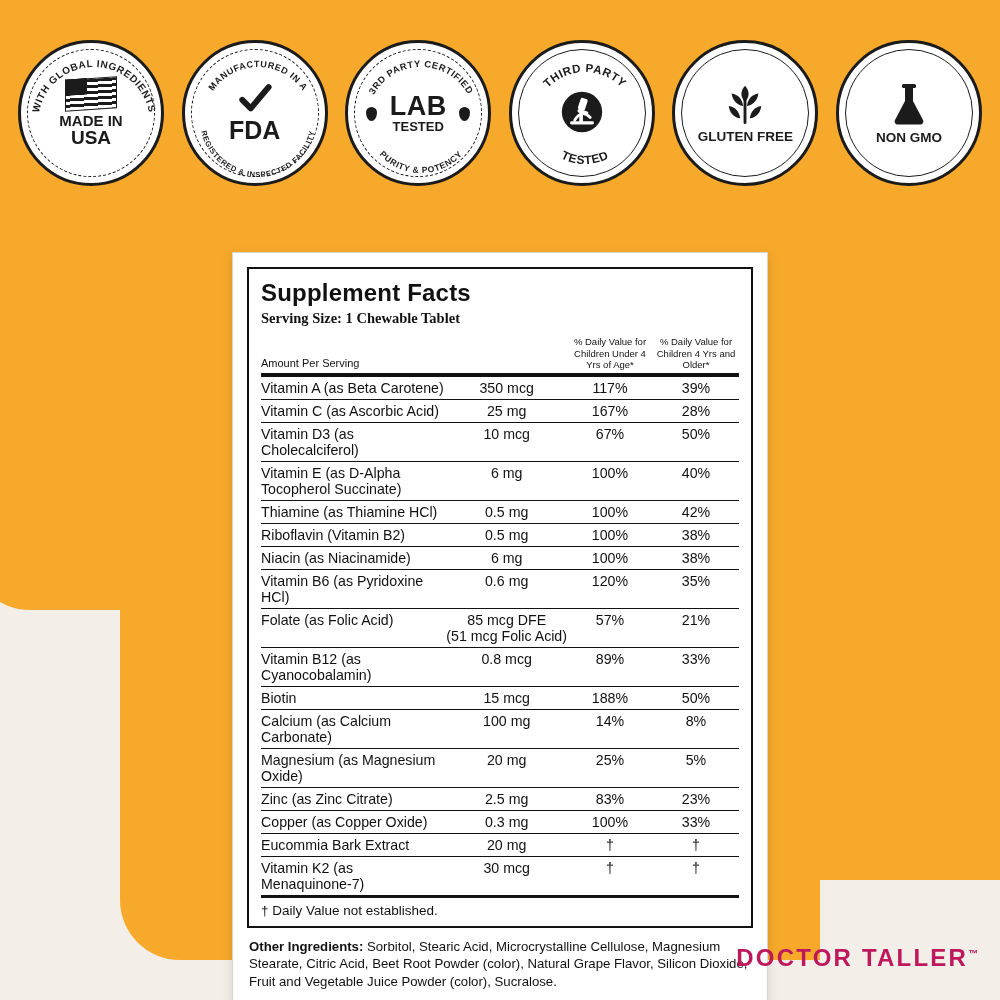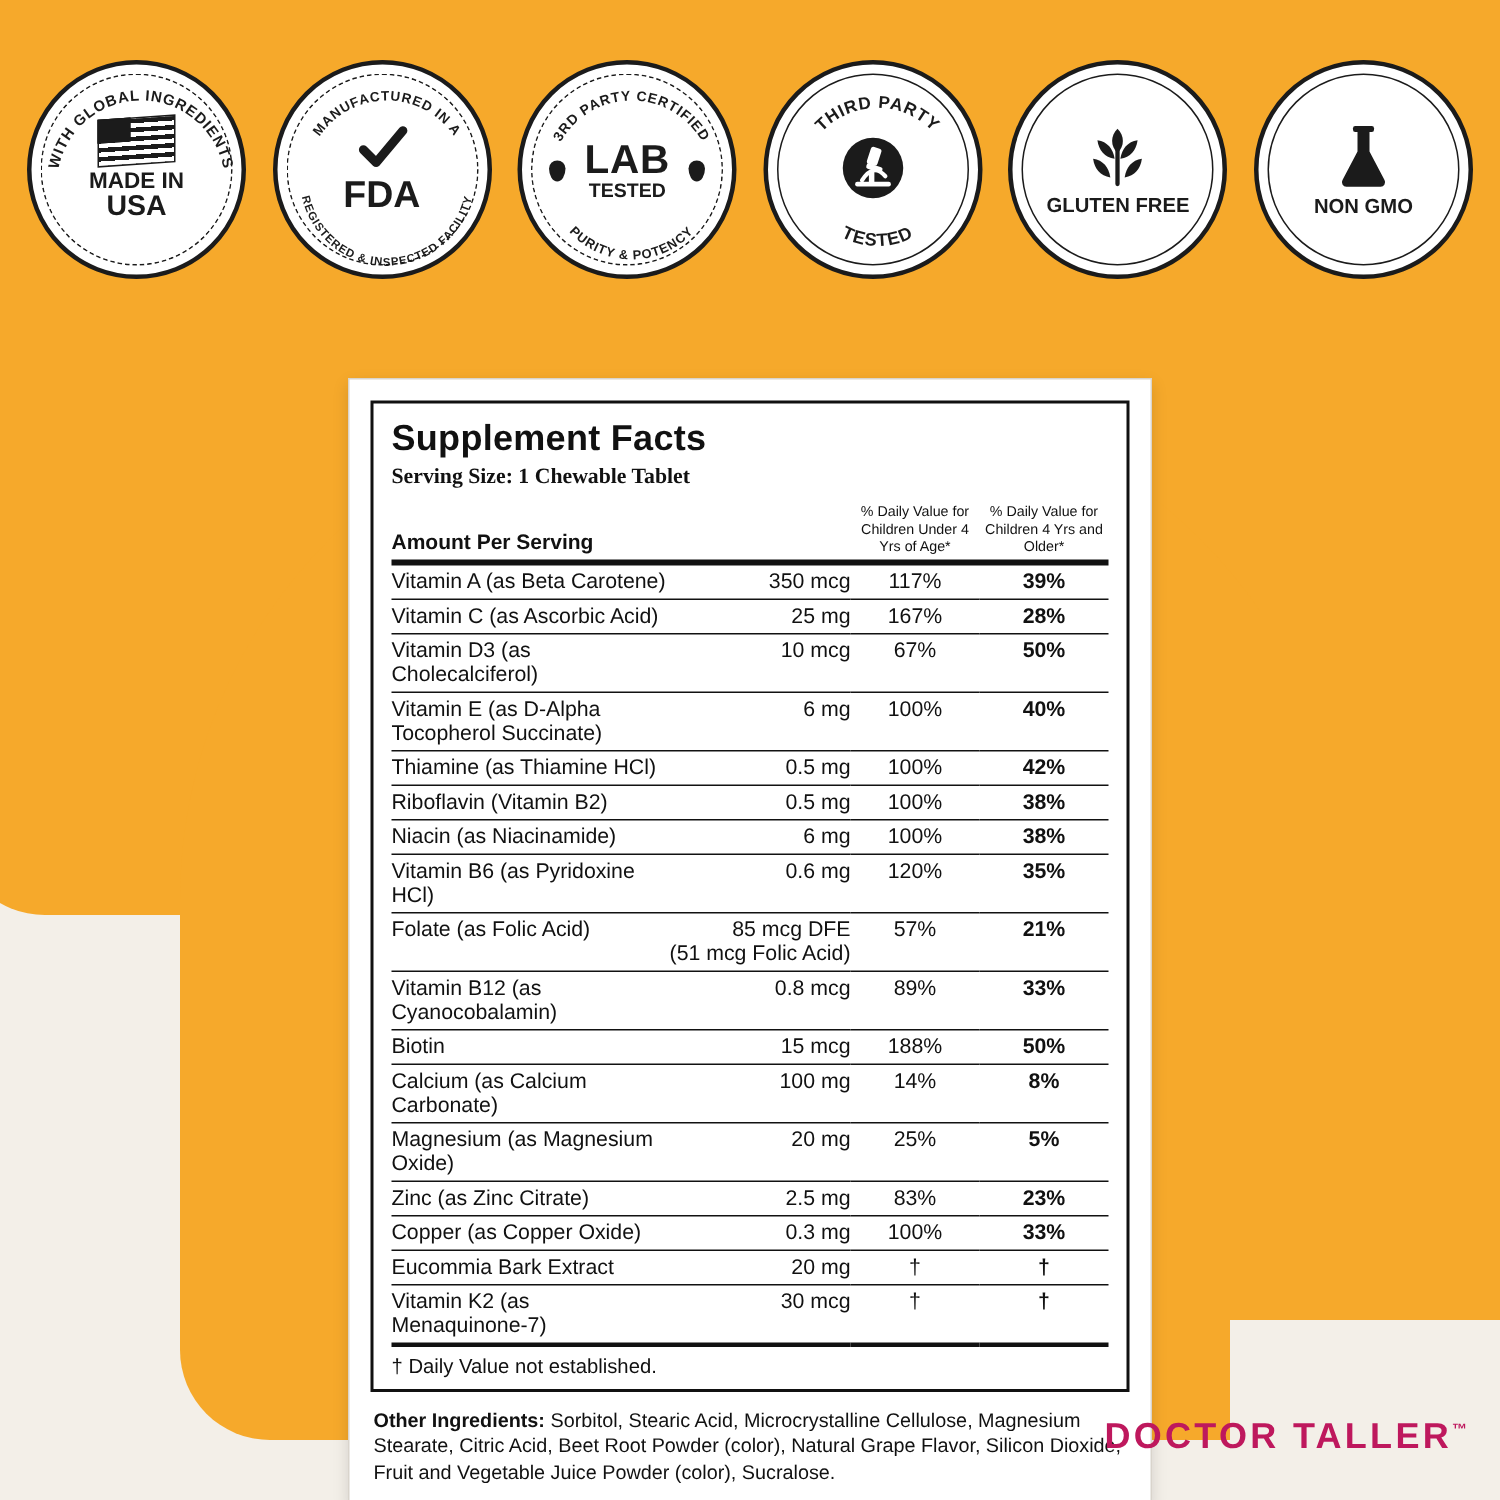--- a/index.html
+++ b/index.html
@@ -201,22 +201,22 @@
     font-family: Liberation Serif, serif;
   }
   #dv-head {
     display: flex;
     align-items: flex-end;
     border-bottom: 4px solid #111;
     padding-bottom: 2px;
     margin-top: 8px;
   }
   #amount-per-serving {
-    font-size: 14px;
-    font-weight: bold;
+    font-size: 11px;
+    font-weight: normal;
     color: #111;
     flex: 1;
     padding-bottom: 2px;
   }
   .dv-col {
     width: 86px;
     font-size: 9.5px;
     line-height: 1.22;
     text-align: center;
     color: #111;
@@ -226,23 +226,23 @@
     border-collapse: collapse;
     font-size: 14.2px;
     color: #111;
   }
   table.facts td {
     border-bottom: 1px solid #111;
     padding: 3px 0 3px 0;
     vertical-align: top;
   }
   td.nutrient { text-align: left; padding-right: 4px; }
-  td.amount { text-align: right; width: 96px; white-space: nowrap; padding-right: 6px;}
+  td.amount { text-align: center; width: 96px; white-space: nowrap; padding-right: 6px;}
   td.dv1 { text-align: center; width: 86px; }
-  td.dv2 { text-align: center; width: 86px; font-weight: bold; }
+  td.dv2 { text-align: center; width: 86px; }
   tr.last td { border-bottom: 3px solid #111; }
   #dagger-note {
     font-size: 13.5px;
     color: #111;
     padding-top: 5px;
   }
   #other-ing {
     font-size: 13.2px;
     color: #111;
     line-height: 1.33;

